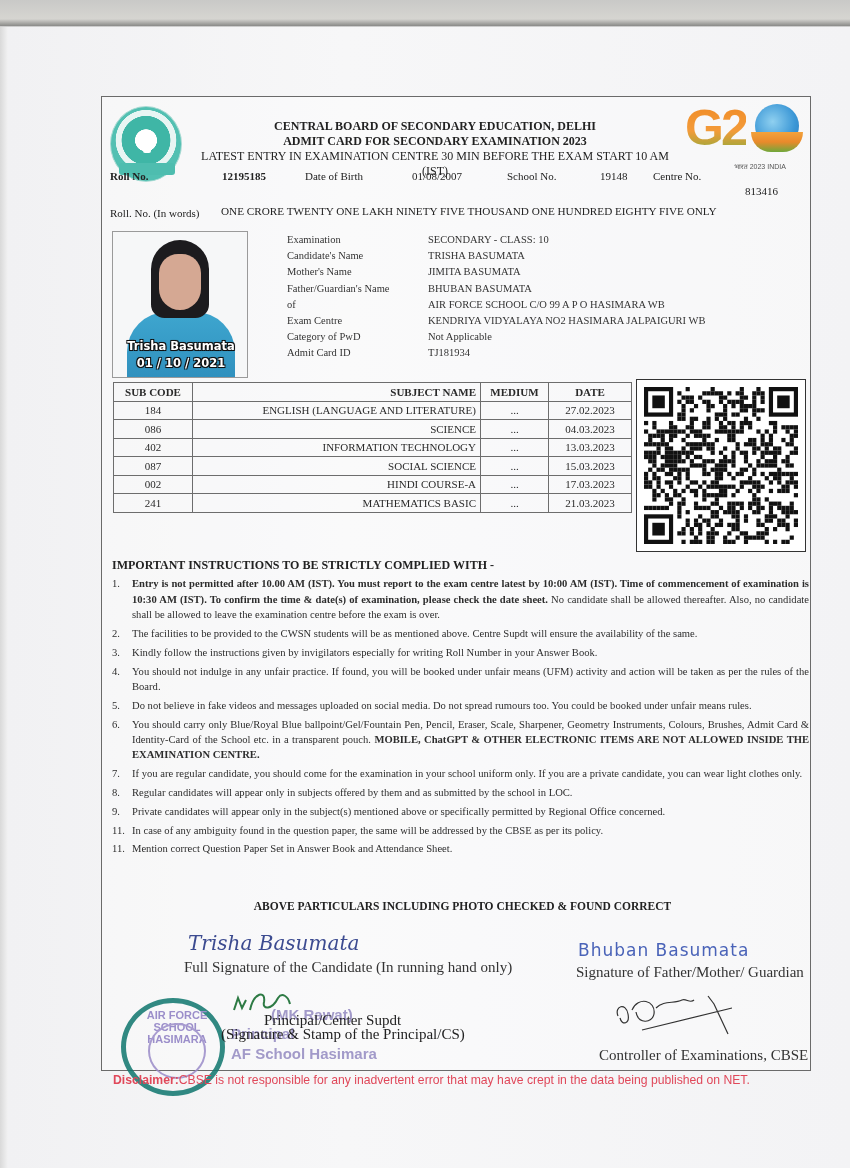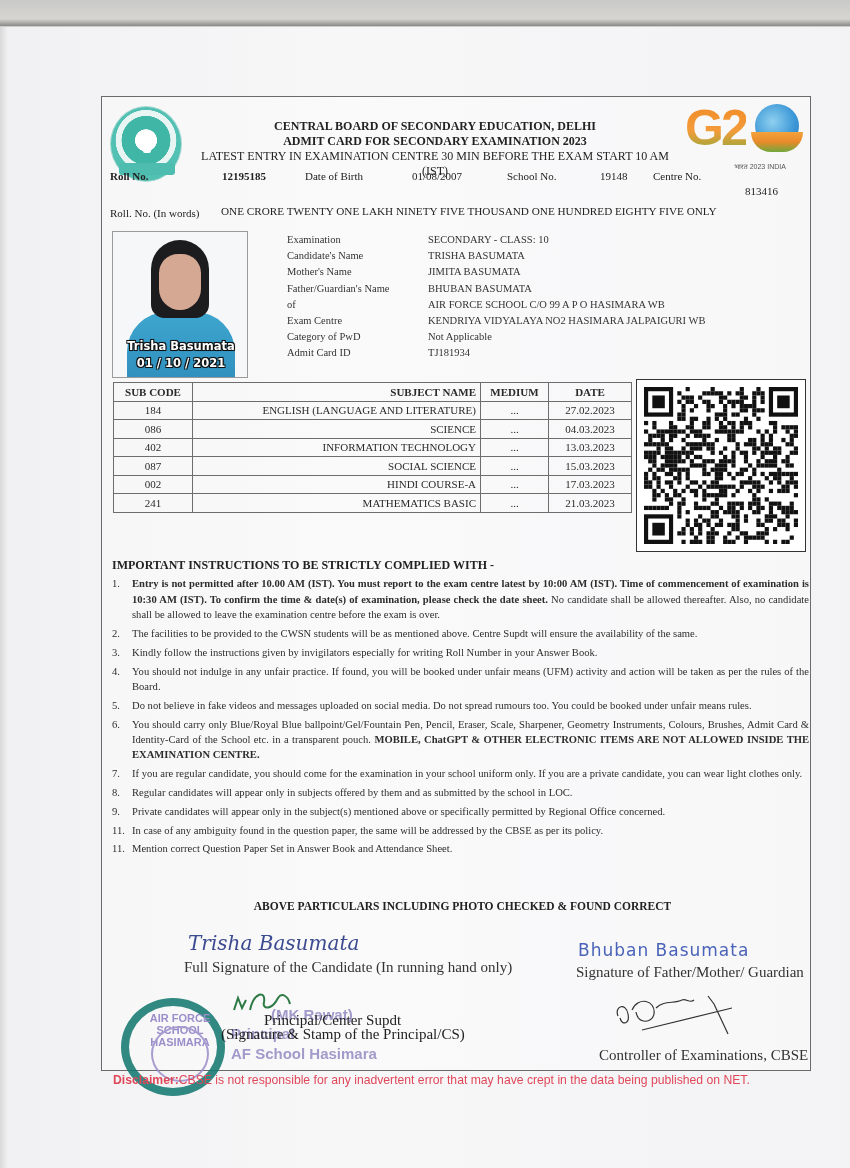--- a/index.html
+++ b/index.html
@@ -145,21 +145,21 @@
 
   
   .sig {
     position: absolute; font-family: "DejaVu Sans", sans-serif; font-style: italic;
   }
   .sig-cand { left: 188px; top: 931px; font-size: 20px; color: #3c4b90; font-family: "DejaVu Serif", serif; }
   .sig-guard { left: 578px; top: 940px; font-size: 17px; color: #4a63b8; letter-spacing: 1px; font-style: normal; }
   .sig-label { position: absolute; font-size: 15px; color: #333; }
   .stamp {
     position: absolute; left: 121px; top: 998px; width: 104px; height: 98px; border-radius: 50%;
-    border: 8px solid #0f766e; opacity: 0.85;
+    border: 5px solid #0f766e; opacity: 0.85;
   }
   .stamp::after {
     content: ""; position: absolute; left: 22px; top: 20px; width: 54px; height: 52px; border-radius: 50%;
     border: 2px solid #9b8cc9;
   }
   .stamp-text {
     position: absolute; left: 8px; top: 6px; width: 86px; text-align: center;
     font-family: "Liberation Sans", sans-serif; font-weight: bold; font-size: 11px; color: #8b7cc2;
   }
   .principal-stamp {

